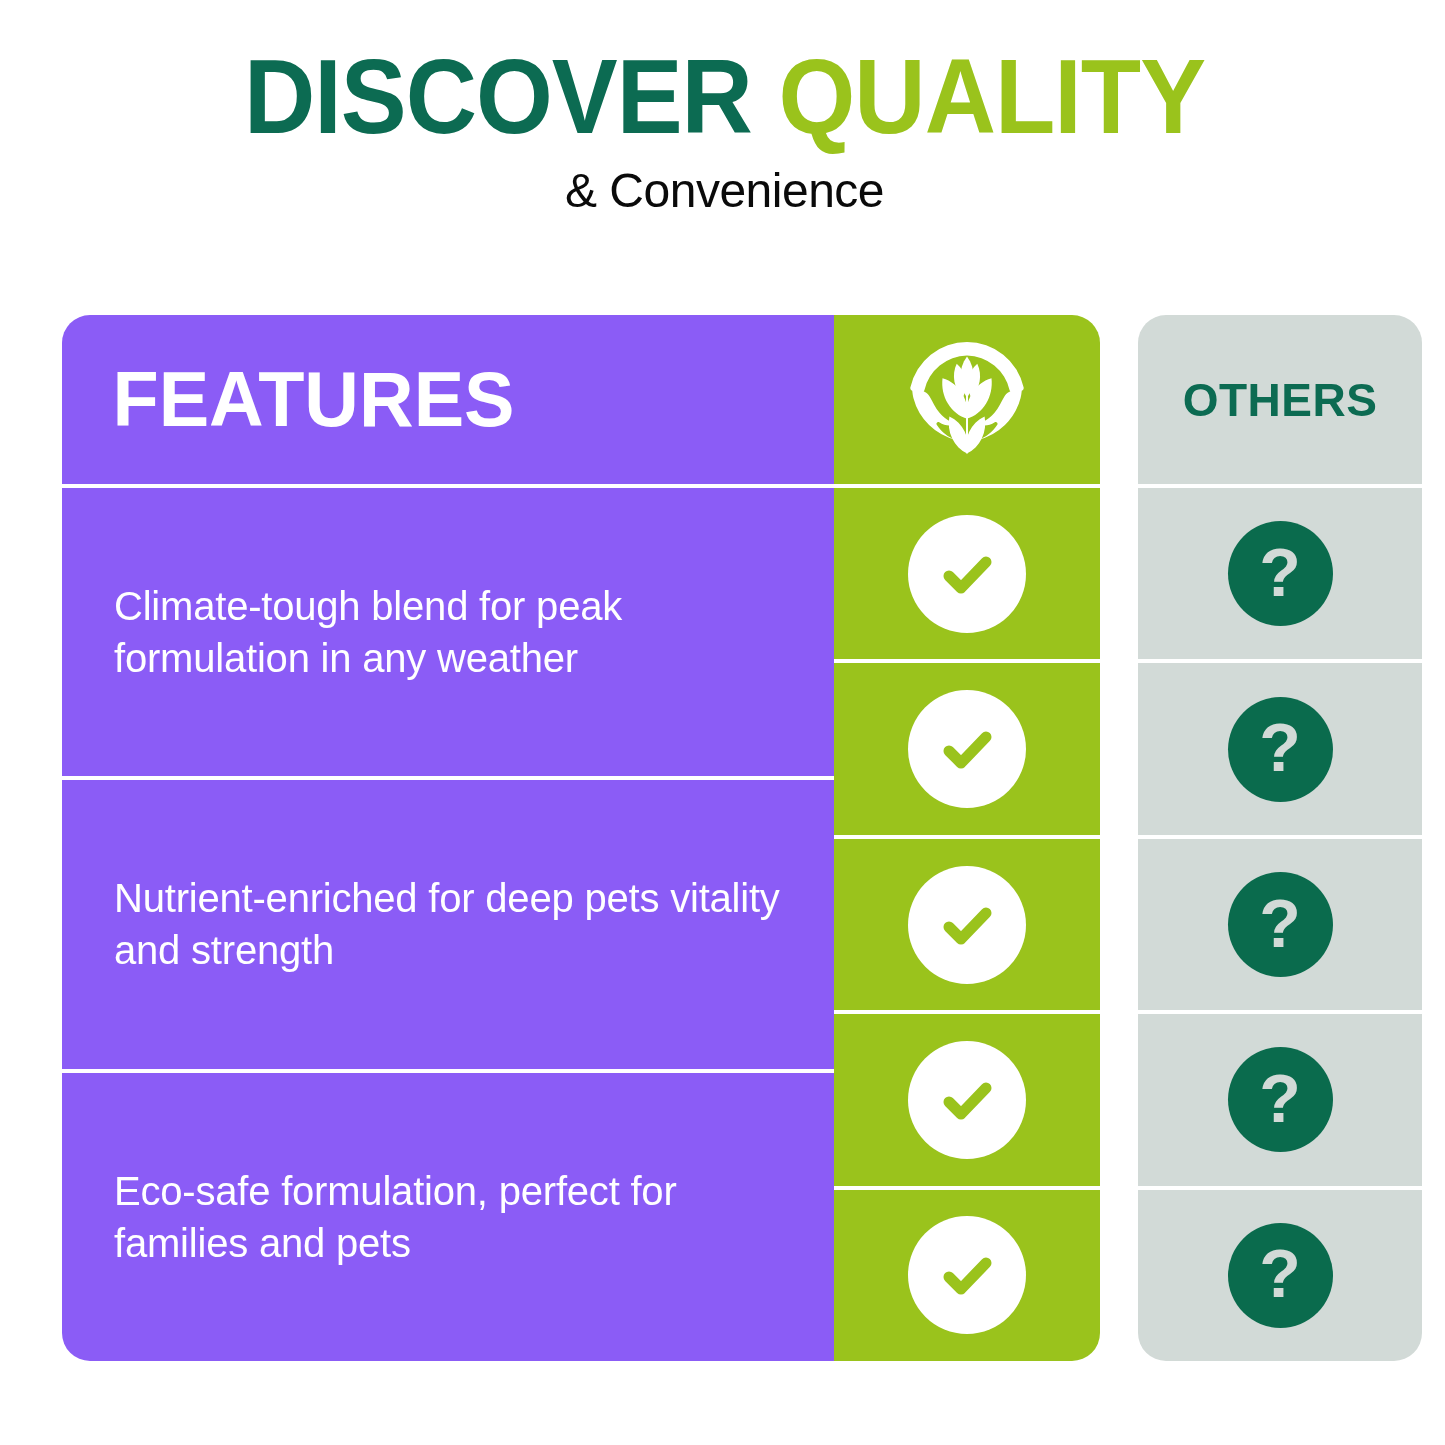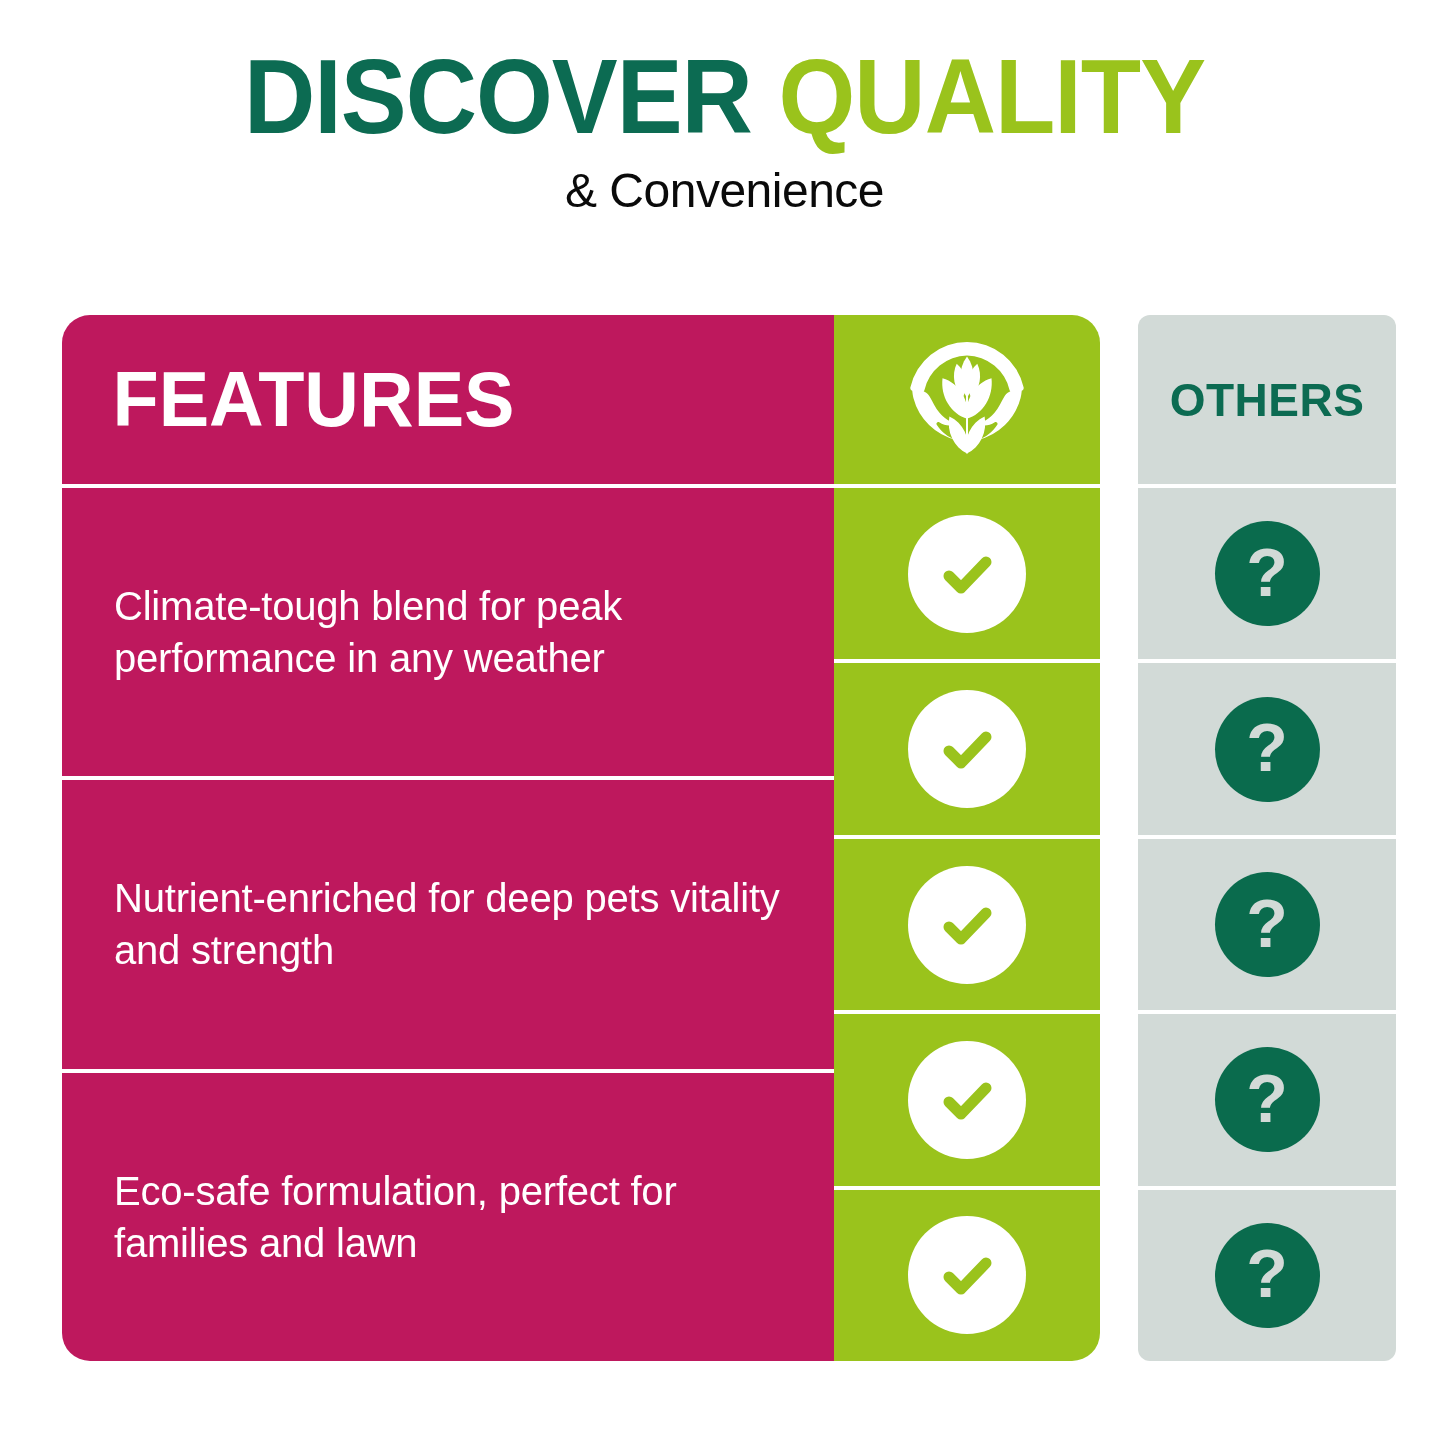--- a/index.html
+++ b/index.html
@@ -75,33 +75,33 @@
     width: 266px;
     background: #ffffff;
     display: flex;
     flex-direction: column;
     flex: none;
   }
 
   .others-gap { width: 38px; flex: none; }
 
   .col-others {
-    width: 258px;
+    width: 284px;
     height: 100%;
-    border-radius: 12px;
+    border-radius: 28px;
     overflow: hidden;
     display: flex;
     flex-direction: column;
     flex: none;
     background: #ffffff;
   }
 
   
   .cell {
-    background: #be185d;
+    background: #8b5cf6;
     display: flex;
     align-items: center;
     box-sizing: border-box;
   }
   .cell + .cell { margin-top: 4px; }
   .cell.green { background: #9AC31C; justify-content: center; }
   .cell.gray  { background: #D2DAD7; justify-content: center; }
 
   .head-cell { height: 169px; flex: none; }
   .body-cell { flex: 1 1 0; }
@@ -178,27 +178,27 @@
 
 <div class="compare-wrap">
 
   <div class="main-card">
 
     <div class="col-features">
       <div class="cell head-cell">
         <span class="features-title">FEATURES</span>
       </div>
       <div class="cell body-cell">
-        <span class="feature-text">Climate-tough blend for peak performance in any weather</span>
+        <span class="feature-text">Climate-tough blend for peak formulation in any weather</span>
       </div>
       <div class="cell body-cell">
         <span class="feature-text">Nutrient-enriched for deep pets vitality and strength</span>
       </div>
       <div class="cell body-cell">
-        <span class="feature-text">Eco-safe formulation, perfect for families and lawn</span>
+        <span class="feature-text">Eco-safe formulation, perfect for families and pets</span>
       </div>
     </div>
 
     <div class="col-check">
       <div class="cell green head-cell">
         <svg class="logo-mark" width="128" height="128" viewBox="0 0 128 128" aria-hidden="true">
 
           <path fill="#ffffff" d="M64 6a58 58 0 0 1 56.6 45.3 3 3 0 0 1-2.4 3.6l-8.2 1.5a3 3 0 0 1-3.4-2.2A44.5 44.5 0 0 0 64 19.5 44.5 44.5 0 0 0 21.4 54.2a3 3 0 0 1-3.4 2.2l-8.2-1.5a3 3 0 0 1-2.4-3.6A58 58 0 0 1 64 6z"></path>
 
           <path fill="#ffffff" d="M13 54.5c5.6-1.2 10.6 1.2 13.6 5.9 3.2 5 5.5 11.2 10.1 16.6 2.9 3.4 6.7 6.4 10.6 8.6 1.9 1 1.3 3.9-.9 3.9-3.2 0-6.9-1.2-10.2-3.3-1.6-1-3.5.9-2.5 2.5 4.5 7.2 11.5 12.5 19.8 15.3A58.1 58.1 0 0 1 10.4 62c-.5-2.2-.9-4.5-1.1-6.8a1 1 0 0 1 .8-1.1z"></path>

